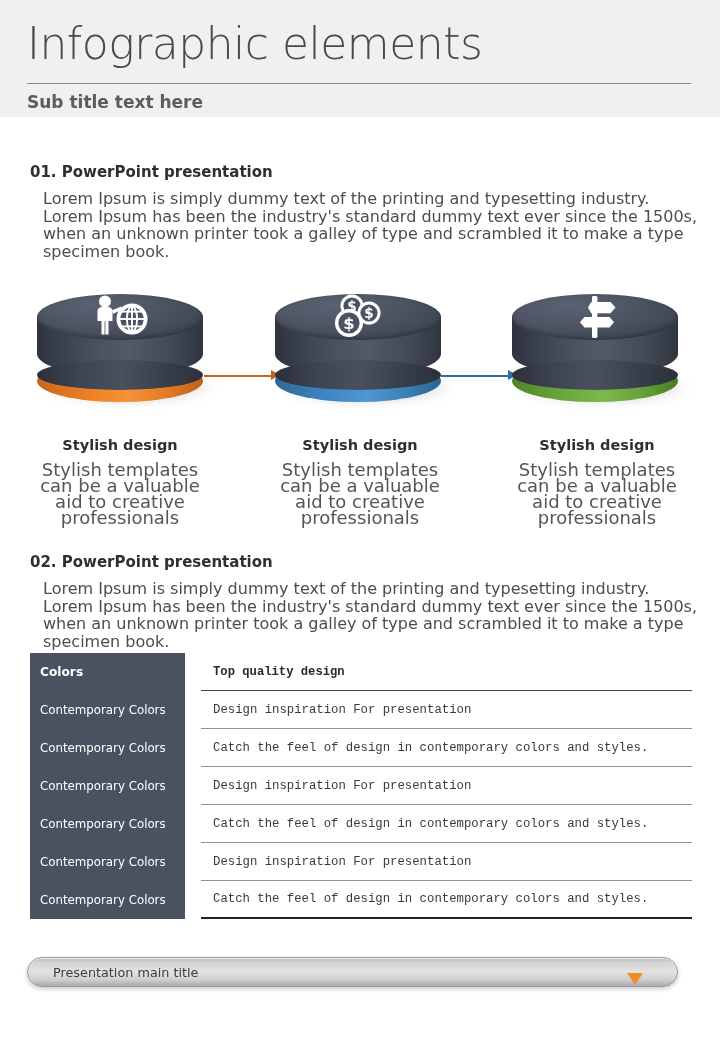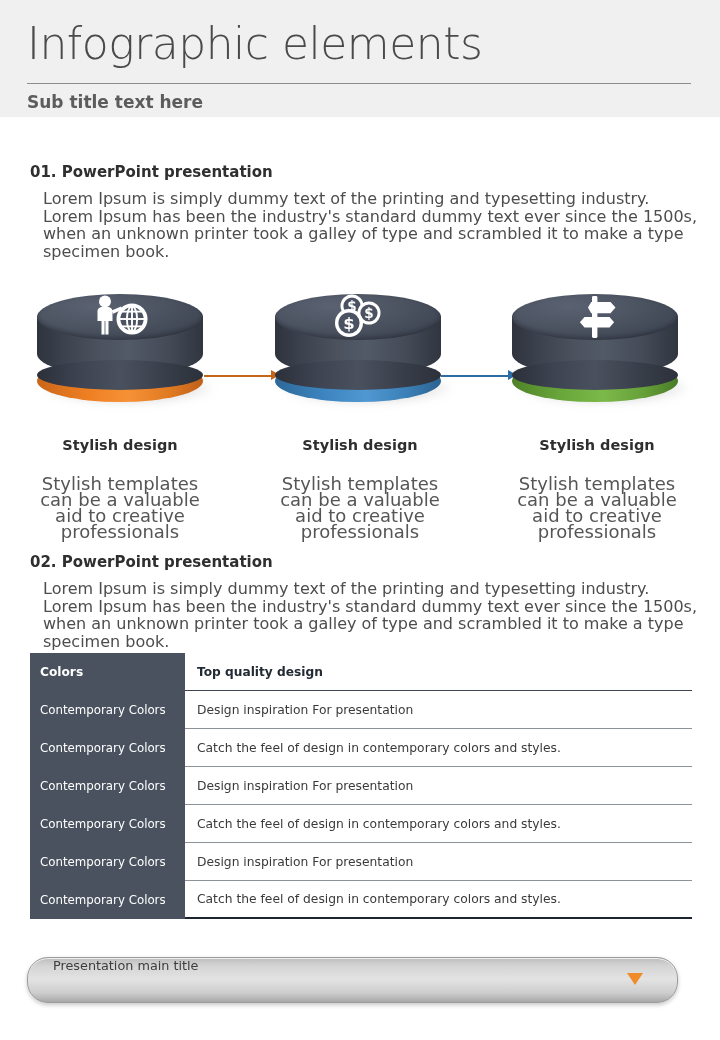--- a/index.html
+++ b/index.html
@@ -190,38 +190,39 @@
     text-align: center;
     top: 437px;
   }
   #cap-0 { left: 25px; }
   #cap-1 { left: 265px; }
   #cap-2 { left: 502px; }
   .cap-title {
     font-size: 14.5px;
     font-weight: bold;
     color: #2f2f2f;
-    margin-bottom: 23px;
+    margin-bottom: 9px;
   }
   .cap-body {
     font-size: 18px;
     color: #555555;
     line-height: 16px;
   }
 
   
   .tbl {
     position: absolute;
     left: 30px;
     top: 653px;
     width: 662px;
   }
   .tbl-row {
     display: flex;
     height: 38px;
+    gap: 16px;
   }
   .tbl-left {
     width: 155px;
     flex: 0 0 155px;
     background: #4a5260;
     color: #ffffff;
     display: flex;
     align-items: center;
     padding-left: 10px;
     box-sizing: border-box;
@@ -230,47 +231,48 @@
   .tbl-right {
     flex: 1 1 auto;
     background: #ffffff;
     color: #3a3a3a;
     display: flex;
     align-items: center;
     padding-left: 12px;
     box-sizing: border-box;
     font-size: 12.3px;
     border-bottom: 1.4px solid #8b9299;
+    font-family: Liberation Mono, monospace;
   }
   .tbl-row.head .tbl-left,
   .tbl-row.head .tbl-right {
     font-weight: bold;
     font-size: 12.2px;
   }
   .tbl-row.head .tbl-right {
     color: #222a33;
     border-bottom: 1.8px solid #3c4450;
   }
   .tbl-row.last .tbl-right {
     border-bottom: 2.2px solid #1c252e;
   }
 
   
   .bottom-bar {
     position: absolute;
     left: 27px;
     top: 957px;
     width: 651px;
-    height: 46px;
+    height: 30px;
     border-radius: 21px;
     background: linear-gradient(to bottom, #bdbdbd 0%, #d4d4d4 18%, #e3e3e3 48%, #cfcfcf 78%, #a9a9a9 100%);
     border: 1px solid #9b9b9b;
     box-shadow: 0 2px 4px rgba(0,0,0,0.22), inset 0 1px 0 rgba(255,255,255,0.75);
     display: flex;
-    align-items: flex-start;
+    align-items: center;
     box-sizing: border-box;
   }
   .bottom-label {
     margin-left: 25px;
     font-size: 12.8px;
     color: #3d3d3d;
   }
   .bottom-caret {
     position: absolute;
     right: 34px;

